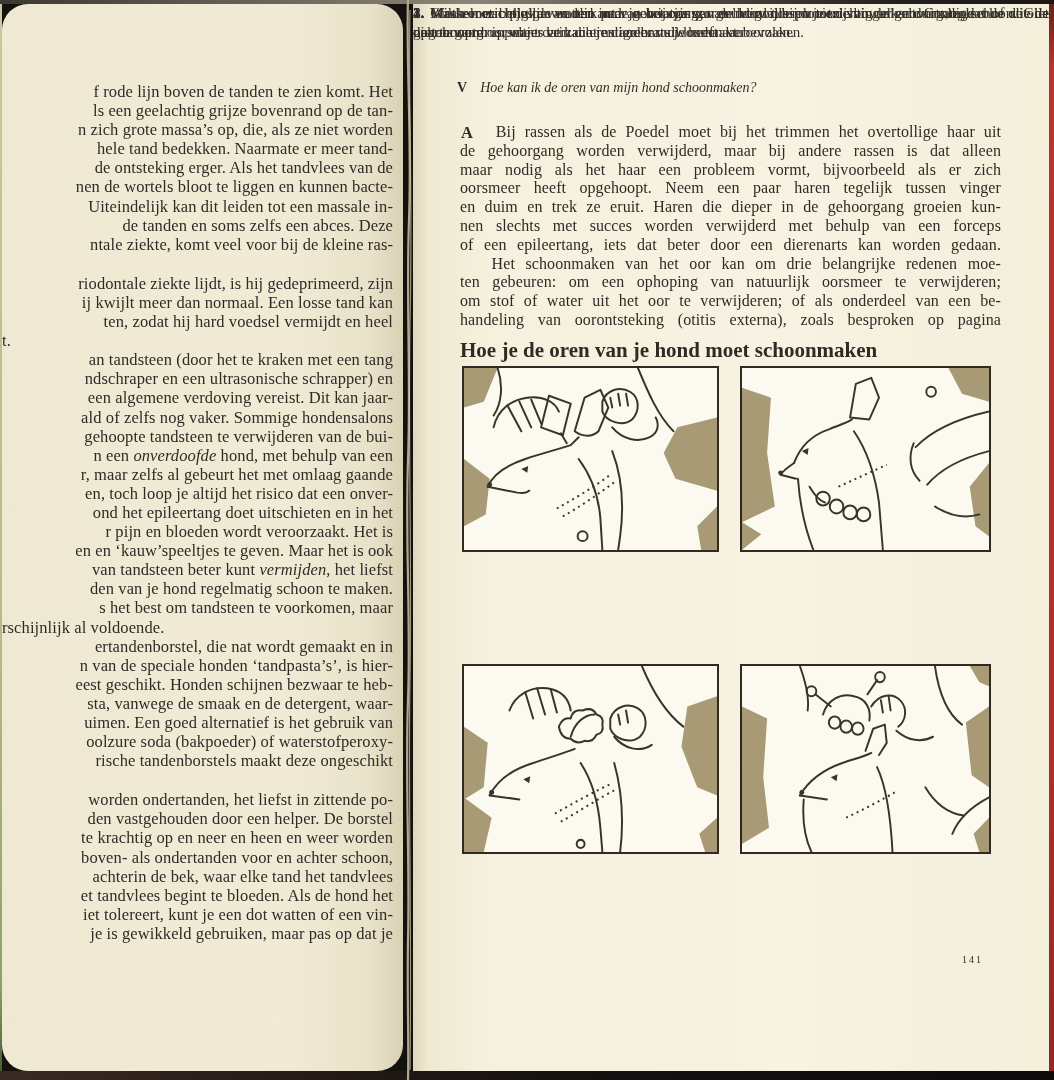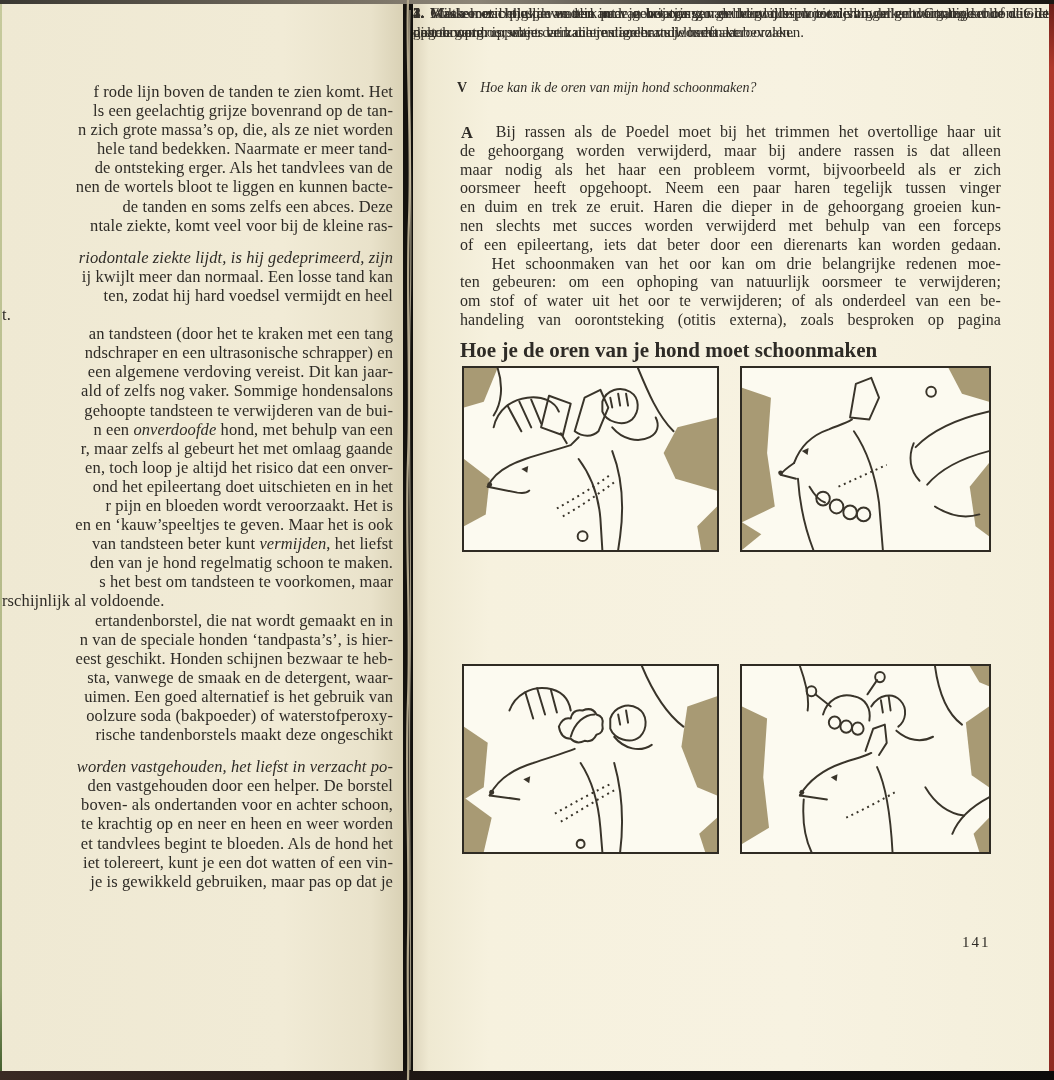--- a/index.html
+++ b/index.html
@@ -13,67 +13,68 @@
   .top-edge{position:absolute;left:0;top:0;width:1054px;height:4px;
     background:linear-gradient(to right,#3a3832,#6f685c 28%,#8c8577 45%,#55514a 62%,#23211d 85%,#1a1814);}
   .bottom-edge{position:absolute;left:0;top:1071px;width:1054px;height:9px;
     background:linear-gradient(to right,#3a2a24,#241a16 30%,#121010 60%,#0c0b0a);}
   .left-edge{position:absolute;left:0;top:4px;width:2px;height:1067px;
     background:linear-gradient(to bottom,#c6ca9c,#b4ba89 60%,#8fa06b 92%,#45602f);}
   .right-edge{position:absolute;left:1049px;top:4px;width:5px;height:1067px;
     background:linear-gradient(to bottom,#6b2019,#b0392c 6%,#a93226 70%,#8e2b22);}
   
   .page-left{position:absolute;left:2px;top:4px;width:401px;height:1067px;
-    background:linear-gradient(to right,#efe9d3 0%,#f1ebd6 70%,#e9e2ca 92%,#d9d1b5 100%);}
+    background:linear-gradient(to right,#efe9d3 0%,#f1ebd6 70%,#e9e2ca 92%,#d9d1b5 100%);border-radius:26px;}
   .page-right{position:absolute;left:413px;top:4px;width:636px;height:1067px;
     background:linear-gradient(to right,#ded6bd 0%,#efe9d2 2.5%,#f6f1de 12%,#f7f2e1 60%,#f4efdb 100%);}
   .gutter{position:absolute;left:398px;top:0;width:26px;height:1080px;pointer-events:none;}
   
   .left-text{position:absolute;left:0;top:78px;width:391px;}
   .lline{font-size:16.5px;line-height:19.1px;text-align:right;white-space:nowrap;letter-spacing:.1px;}
   .lline.align-left{text-align:left;}
-  .lline.gap-before{margin-top:13px;font-style:italic;}
+  .lline.gap-before{margin-top:20px;}
   .lline i{letter-spacing:.1px;}
   
   .qtitle{position:absolute;left:44px;top:76px;width:545px;font-size:14px;}
   .qtitle .vmark{font-weight:bold;font-style:normal;margin-right:13px;}
   .qtitle .qtext{font-style:italic;}
   .answer{position:absolute;left:47px;top:119px;width:541px;}
   .amark{position:absolute;left:1px;top:0;font-weight:bold;font-size:16.5px;}
   .rline{font-size:16px;line-height:18.8px;text-align:justify;text-align-last:justify;letter-spacing:.1px;}
   .fig-heading{position:absolute;left:47px;top:334px;width:541px;font-weight:bold;font-size:21px;}
   
   .panel{position:absolute;background:#fcfaf0;border:2px solid #2f2b23;box-sizing:border-box;}
   .p1{left:49px;top:362px;width:257px;height:186px;}
   .p2{left:327px;top:362px;width:251px;height:186px;}
   .p3{left:49px;top:660px;width:257px;height:190px;}
   .p4{left:327px;top:660px;width:251px;height:190px;}
   .panel svg{display:block;width:100%;height:100%;}
   
   .caption{position:absolute;margin:0;font-size:15px;line-height:19.4px;text-align:justify;color:#35312a;}
   .capnum{font-style:normal;font-weight:bold;margin-right:6px;}
   .captext{}
-  .pagenum{position:absolute;left:549px;top:930px;font-size:15px;letter-spacing:2px;}
+  .pagenum{position:absolute;left:549px;top:950px;font-size:10px;letter-spacing:2px;}
 </style>
 </head>
 <body>
 
 <div class="top-edge"></div>
 <div class="bottom-edge"></div>
 <div class="left-edge"></div>
 <div class="right-edge"></div>
 
 <div class="page-left">
   <div class="left-text">
       <div class="lline">f rode lijn boven de tanden te zien komt. Het</div>
       <div class="lline">ls een geelachtig grijze bovenrand op de tan-</div>
       <div class="lline">n zich grote massa’s op, die, als ze niet worden</div>
       <div class="lline">hele tand bedekken. Naarmate er meer tand-</div>
       <div class="lline">de ontsteking erger. Als het tandvlees van de</div>
       <div class="lline">nen de wortels bloot te liggen en kunnen bacte-</div>
+      <div class="lline">Uiteindelijk kan dit leiden tot een massale in-</div>
       <div class="lline">de tanden en soms zelfs een abces. Deze</div>
       <div class="lline">ntale ziekte, komt veel voor bij de kleine ras-</div>
       <div class="lline gap-before">riodontale ziekte lijdt, is hij gedeprimeerd, zijn</div>
       <div class="lline">ij kwijlt meer dan normaal. Een losse tand kan</div>
       <div class="lline">ten, zodat hij hard voedsel vermijdt en heel</div>
       <div class="lline align-left">t.</div>
       <div class="lline">an tandsteen (door het te kraken met een tang</div>
       <div class="lline">ndschraper en een ultrasonische schrapper) en</div>
       <div class="lline">een algemene verdoving vereist. Dit kan jaar-</div>
       <div class="lline">ald of zelfs nog vaker. Sommige hondensalons</div>
@@ -88,24 +89,25 @@
       <div class="lline">den van je hond regelmatig schoon te maken.</div>
       <div class="lline">s het best om tandsteen te voorkomen, maar</div>
       <div class="lline align-left">rschijnlijk al voldoende.</div>
       <div class="lline">ertandenborstel, die nat wordt gemaakt en in</div>
       <div class="lline">n van de speciale honden ‘tandpasta’s’, is hier-</div>
       <div class="lline">eest geschikt. Honden schijnen bezwaar te heb-</div>
       <div class="lline">sta, vanwege de smaak en de detergent, waar-</div>
       <div class="lline">uimen. Een goed alternatief is het gebruik van</div>
       <div class="lline">oolzure soda (bakpoeder) of waterstofperoxy-</div>
       <div class="lline">rische tandenborstels maakt deze ongeschikt</div>
-      <div class="lline gap-before">worden vastgehouden, het liefst in verzacht po-</div>
+      <div class="lline gap-before">worden ondertanden, het liefst in zittende po-</div>
       <div class="lline">den vastgehouden door een helper. De borstel</div>
+      <div class="lline">te krachtig op en neer en heen en weer worden</div>
       <div class="lline">boven- als ondertanden voor en achter schoon,</div>
-      <div class="lline">te krachtig op en neer en heen en weer worden</div>
+      <div class="lline">achterin de bek, waar elke tand het tandvlees</div>
       <div class="lline">et tandvlees begint te bloeden. Als de hond het</div>
       <div class="lline">iet tolereert, kunt je een dot watten of een vin-</div>
       <div class="lline">je is gewikkeld gebruiken, maar pas op dat je</div>
     </div>
 </div>
 
 <div class="page-right">
 
   <div class="qtitle">
     <span class="vmark">V</span><span class="qtext">Hoe kan ik de oren van mijn hond schoonmaken?</span>

